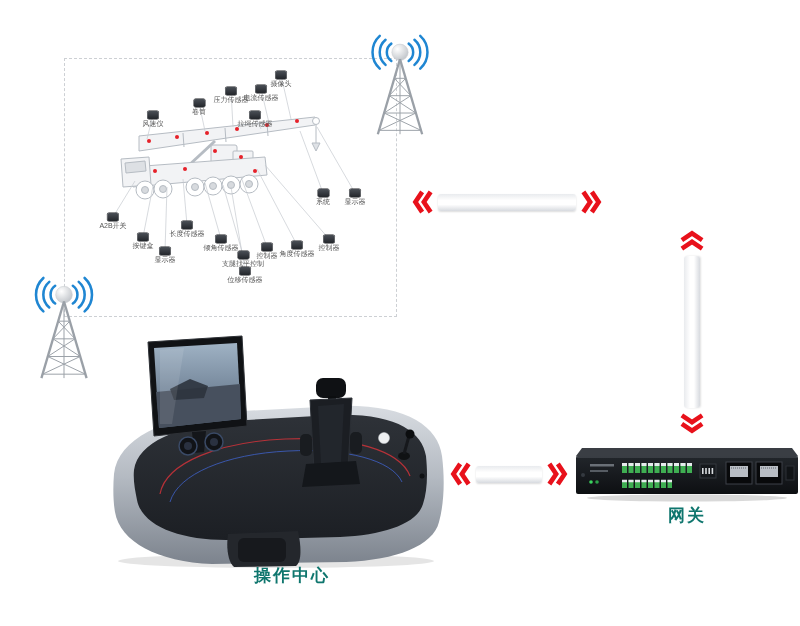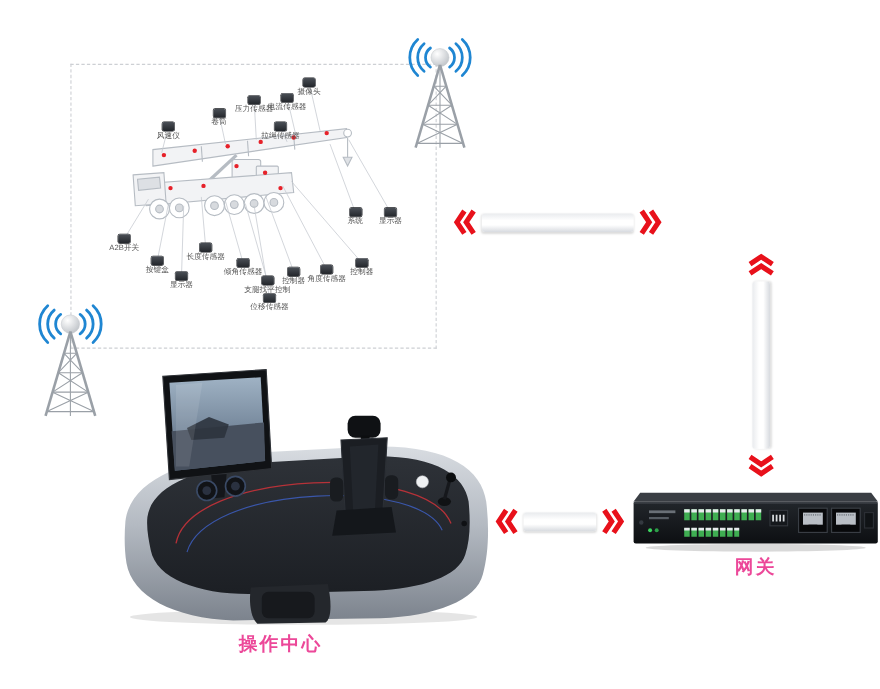--- a/index.html
+++ b/index.html
@@ -35,22 +35,22 @@
   .bar{flex:1;height:17px;border-radius:3px;
        background:linear-gradient(180deg,#e9ebee 0%,#ffffff 38%,#ffffff 62%,#d7dadf 100%);
        box-shadow:0 1px 2px rgba(0,0,0,.14);}
   .bar-v{flex:1;width:16px;border-radius:3px;
        background:linear-gradient(90deg,#e9ebee 0%,#ffffff 38%,#ffffff 62%,#d7dadf 100%);
        box-shadow:1px 0 2px rgba(0,0,0,.12);}
 
   
   .console{position:absolute;left:100px;top:334px;width:352px;height:270px;}
   .console svg{display:block;}
-  .big-label{position:absolute;font-size:17px;font-weight:700;color:#ec4899;text-align:center;letter-spacing:2px;}
-  .console .big-label{left:80px;top:240px;width:150px;}
+  .big-label{position:absolute;font-size:17px;font-weight:700;color:#0f766e;text-align:center;letter-spacing:2px;}
+  .console .big-label{left:80px;top:230px;width:150px;text-align:right;}
   .gateway{position:absolute;left:574px;top:440px;width:226px;height:92px;}
   .gateway .big-label{left:0;top:64px;width:226px;}
 </style>
 </head>
 <body>
 
 <div class="stage">
 
   <div class="crane-panel">
     <svg class="crane-art" viewBox="0 0 331 257">

